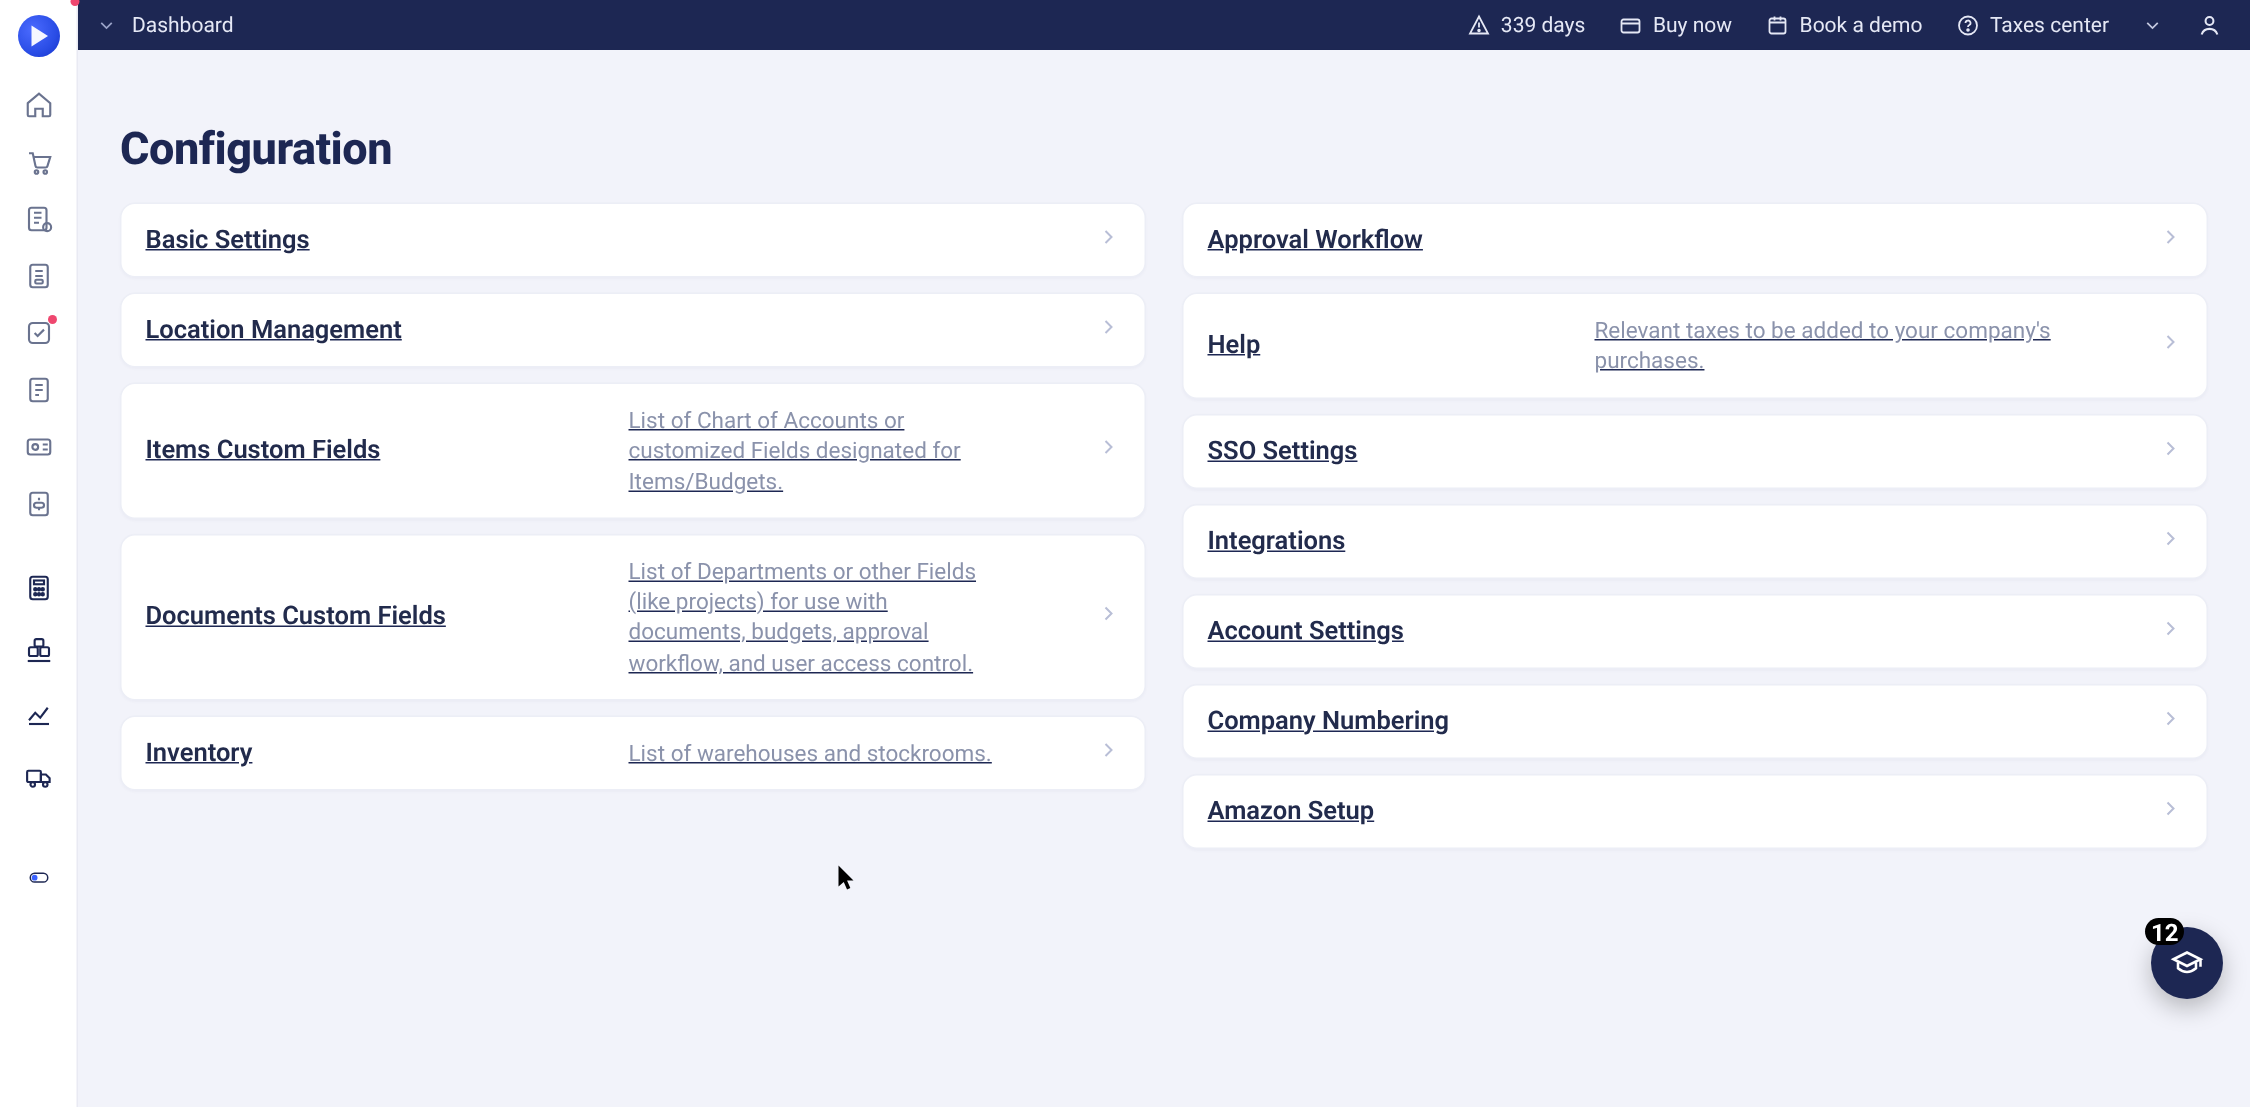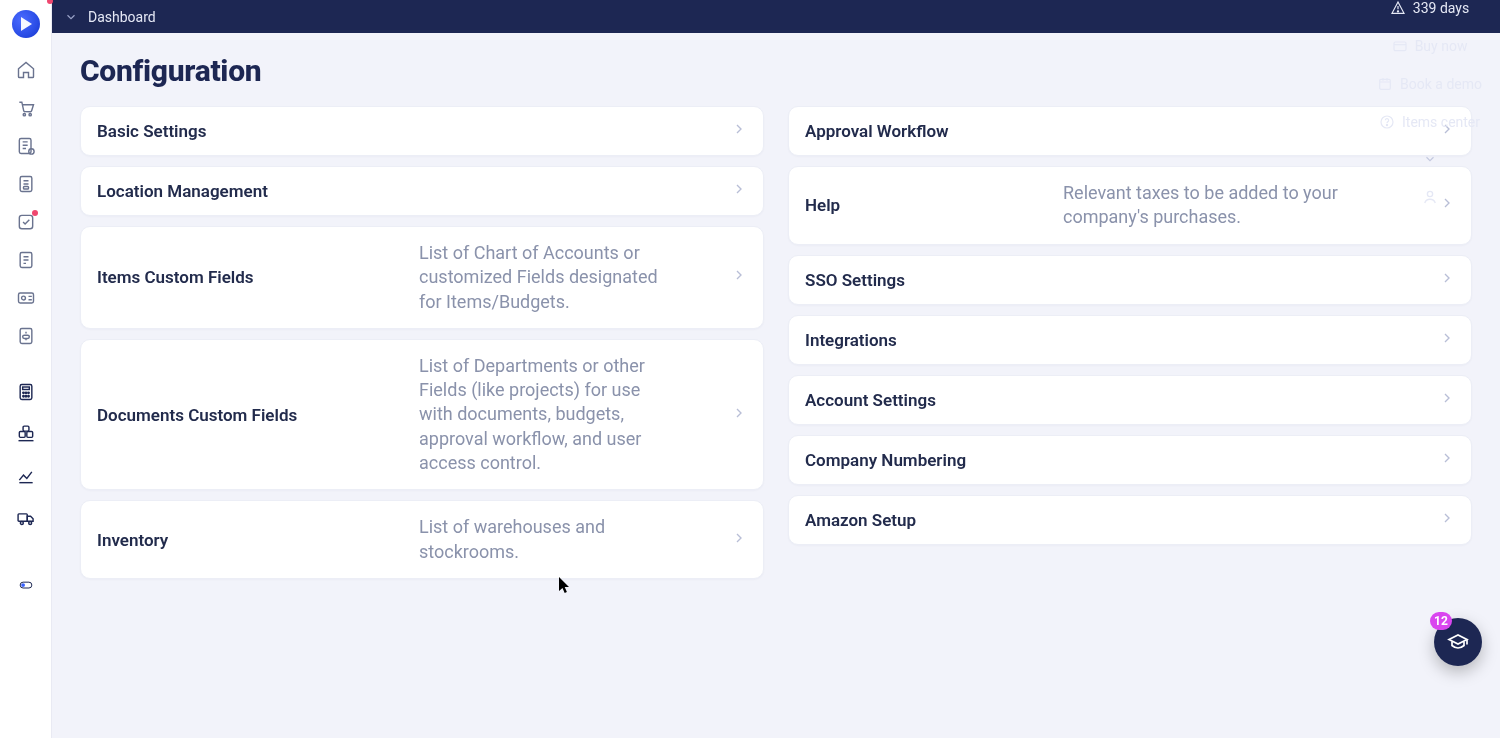--- a/index.html
+++ b/index.html
@@ -31,21 +31,20 @@
     gap: 10px;
   }
   .topbar-left .chev { color: #9aa3c8; }
   .topbar-right {
     margin-left: auto;
     display: flex;
     align-items: center;
     gap: 22px;
     padding-right: 18px;
     height: 100%;
-    flex-direction: column;
   }
   .topbar .iconwrap {
     display: inline-flex;
     align-items: center;
     gap: 7px;
     color: #e5e8f5;
     cursor: pointer;
   }
   .trial { color: #f2a23c; }
   .topbar svg { display: block; }
@@ -108,22 +107,23 @@
     top: 33px; left: 52px; right: 0; bottom: 0;
     padding: 20px 28px 40px 28px;
     overflow: auto;
   }
   .page-title {
     font-size: 30px;
     font-weight: 800;
     color: #1d2753;
     margin-bottom: 18px;
     letter-spacing: -0.3px;
-  }
-  .columns { display: flex; gap: 24px; }
+    margin-top: 29px;
+  }
+  .columns { display: flex; gap: 24px; text-decoration: underline; }
   .col { flex: 1 1 0; display: flex; flex-direction: column; gap: 10px; }
 
   .card {
     background: #fff;
     border: 1px solid #eceef6;
     border-radius: 10px;
     padding: 14px 16px;
     display: flex;
     align-items: center;
     gap: 22px;
@@ -131,21 +131,21 @@
     min-height: 50px;
     box-shadow: 0 1px 2px rgba(20,30,80,.03);
   }
   .card .title {
     font-size: 17px;
     font-weight: 600;
     color: #222b4c;
     white-space: nowrap;
   }
   .card .desc {
-    font-size: 18px;
+    font-size: 15px;
     color: #8a92ab;
     line-height: 1.35;
     margin-left: auto;
     max-width: 340px;
     text-align: left;
   }
   .card .desc.left-anchored {
     margin-left: 0;
     max-width: 330px;
   }
@@ -169,23 +169,23 @@
     display: flex; align-items: center; justify-content: center;
     color: #fff;
     box-shadow: 0 6px 16px rgba(0,0,0,.25);
     z-index: 20;
   }
   .help-bubble .badge {
     position: absolute;
     top: -6px; left: -4px;
     min-width: 18px; height: 18px;
     padding: 0 4px;
-    background: #d946ef;
+    background: #000000;
     border-radius: 9px;
-    font-size: 12px;
+    font-size: 16px;
     font-weight: 700;
     display: flex; align-items: center; justify-content: center;
   }
 
   .cursor {
     position: fixed;
     left: 558px; top: 576px;
     width: 12px; height: 18px;
     z-index: 30;
   }
@@ -333,21 +333,21 @@
         </svg>
       <span>Book a demo</span>
     </span>
 
     <span class="iconwrap">
       <svg viewBox="0 0 24 24" width="16" height="16" fill="none" stroke="currentColor" stroke-width="1.8">
           <circle cx="12" cy="12" r="9"></circle>
           <path d="M9.5 9.5a2.5 2.5 0 1 1 3.5 2.3c-.8.4-1 .9-1 1.7"></path>
           <circle cx="12" cy="16.5" r="0.9" fill="currentColor"></circle>
         </svg>
-      <span>Items center</span>
+      <span>Taxes center</span>
     </span>
 
     <span style="color:#c4c9df;">
       <svg viewBox="0 0 24 24" width="14" height="14" fill="none" stroke="currentColor" stroke-width="2">
           <path d="m6 9 6 6 6-6"></path>
         </svg>
     </span>
 
     <span style="color:#e5e8f5;">
       <svg viewBox="0 0 24 24" width="18" height="18" fill="none" stroke="currentColor" stroke-width="1.8">

